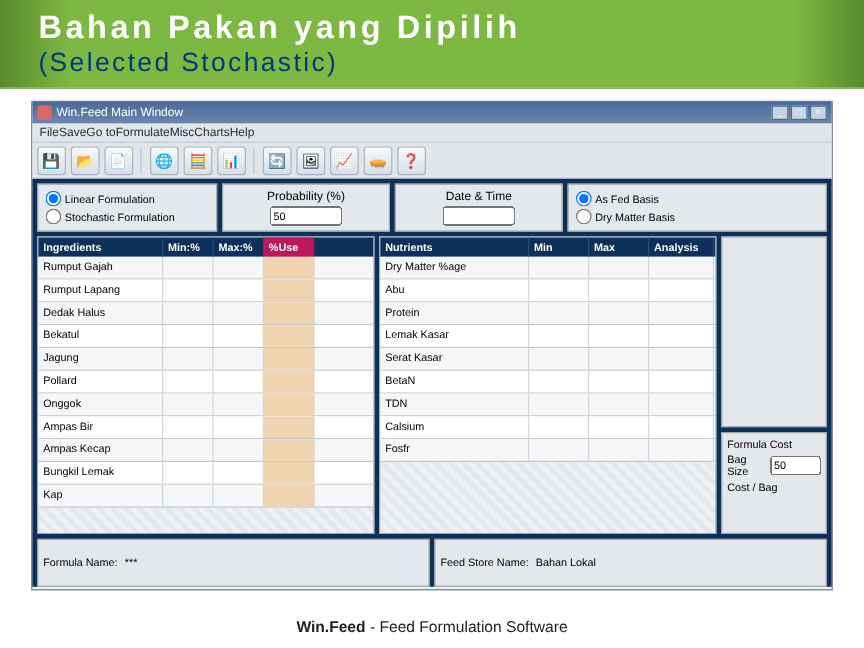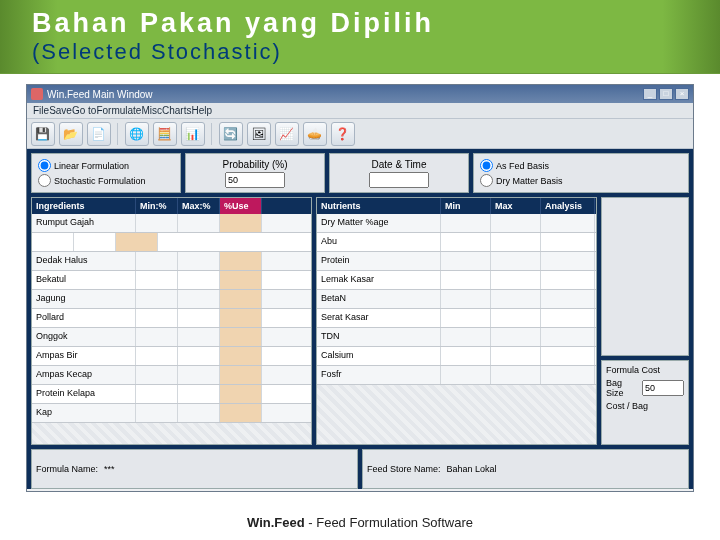--- a/index.html
+++ b/index.html
@@ -128,20 +128,21 @@
           </div>
           <div class="gridbody">
               <div class="gridrows" id="ing-rows">
                 <div class="grow">
                   <div class="c1">Rumput Gajah</div>
                   <div class="c2"></div>
                   <div class="c3"></div>
                   <div class="c4" style="background:#f0d4b0"></div>
                 </div>
                 <div class="grow">
+                  <div class="c1">Rumput Lapang</div>
                   <div class="c2"></div>
                   <div class="c3"></div>
                   <div class="c4" style="background:#f0d4b0"></div>
                 </div>
                 <div class="grow">
                   <div class="c1">Dedak Halus</div>
                   <div class="c2"></div>
                   <div class="c3"></div>
                   <div class="c4" style="background:#f0d4b0"></div>
                 </div>
@@ -175,21 +176,21 @@
                   <div class="c3"></div>
                   <div class="c4" style="background:#f0d4b0"></div>
                 </div>
                 <div class="grow">
                   <div class="c1">Ampas Kecap</div>
                   <div class="c2"></div>
                   <div class="c3"></div>
                   <div class="c4" style="background:#f0d4b0"></div>
                 </div>
                 <div class="grow">
-                  <div class="c1">Protein Kelapa</div>
+                  <div class="c1">Bungkil Lemak</div>
                   <div class="c2"></div>
                   <div class="c3"></div>
                   <div class="c4" style="background:#f0d4b0"></div>
                 </div>
                 <div class="grow">
                   <div class="c1">Kap</div>
                   <div class="c2"></div>
                   <div class="c3"></div>
                   <div class="c4" style="background:#f0d4b0"></div>
                 </div>
@@ -224,27 +225,27 @@
                   <div class="c3"></div>
                   <div class="c4"></div>
                 </div>
                 <div class="grow">
                   <div class="c1">Lemak Kasar</div>
                   <div class="c2"></div>
                   <div class="c3"></div>
                   <div class="c4"></div>
                 </div>
                 <div class="grow">
+                  <div class="c1">Serat Kasar</div>
+                  <div class="c2"></div>
+                  <div class="c3"></div>
+                  <div class="c4"></div>
+                </div>
+                <div class="grow">
                   <div class="c1">BetaN</div>
-                  <div class="c2"></div>
-                  <div class="c3"></div>
-                  <div class="c4"></div>
-                </div>
-                <div class="grow">
-                  <div class="c1">Serat Kasar</div>
                   <div class="c2"></div>
                   <div class="c3"></div>
                   <div class="c4"></div>
                 </div>
                 <div class="grow">
                   <div class="c1">TDN</div>
                   <div class="c2"></div>
                   <div class="c3"></div>
                   <div class="c4"></div>
                 </div>

